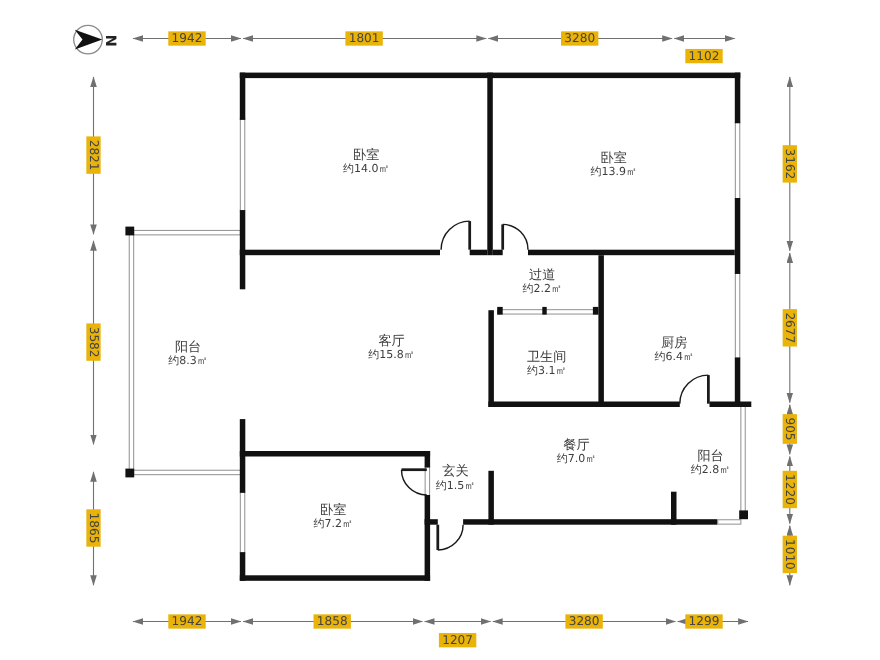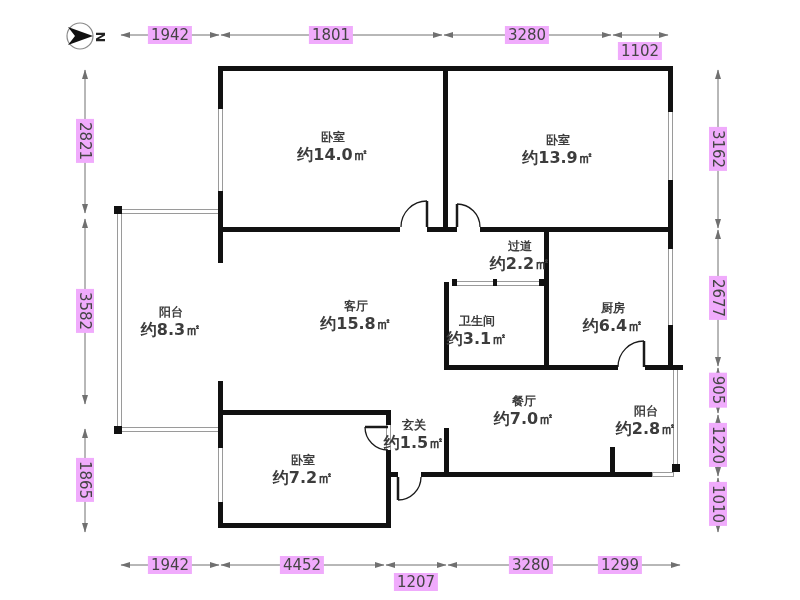--- a/index.html
+++ b/index.html
@@ -1,24 +1,24 @@
 <!DOCTYPE html>
 <html><head>
 <meta charset="utf-8">
 <style>
   html,body{margin:0;padding:0;background:#ffffff;}
   #plan{position:relative;width:800px;height:600px;background:#ffffff;overflow:hidden;
         font-family:"DejaVu Sans","Liberation Sans",sans-serif;}
   #plan svg{position:absolute;left:0;top:0;}
   .room-label{position:absolute;transform:translate(-50%,-50%);text-align:center;
-              color:#3c3c3c;line-height:1.25;white-space:nowrap;font-weight:bold;}
+              color:#3c3c3c;line-height:1.25;white-space:nowrap;}
   .room-name{font-size:12px;}
-  .room-area{font-size:16px;}
-  .dim-label{position:absolute;transform:translate(-50%,-50%);font-size:15px;color:#444444;
-             background:#f0abfc;padding:0 3px;white-space:nowrap;}
+  .room-area{font-size:10px;}
+  .dim-label{position:absolute;transform:translate(-50%,-50%);font-size:11px;color:#444444;
+             background:#eab308;padding:0 3px;white-space:nowrap;}
   .dim-label.v{writing-mode:vertical-rl;padding:3px 0;}
   .north-label{position:absolute;transform:translate(-50%,-50%) rotate(90deg);
                font-size:13px;color:#222;font-weight:bold;}
 </style>
 </head>
 <body>
 
 <div id="plan">
 
   <svg width="800" height="600" viewBox="0 0 800 600">
@@ -133,37 +133,37 @@
   <div class="north-label" style="left:100px;top:37px">N</div>
 
   <div class="room-label" style="left:333px;top:147px">
     <div class="room-name">卧室</div>
     <div class="room-area">约14.0㎡</div>
   </div>
   <div class="room-label" style="left:558px;top:150px">
     <div class="room-name">卧室</div>
     <div class="room-area">约13.9㎡</div>
   </div>
-  <div class="room-label" style="left:520px;top:256px">
+  <div class="room-label" style="left:493px;top:256px">
     <div class="room-name">过道</div>
     <div class="room-area">约2.2㎡</div>
   </div>
   <div class="room-label" style="left:613px;top:318px">
     <div class="room-name">厨房</div>
     <div class="room-area">约6.4㎡</div>
   </div>
   <div class="room-label" style="left:171px;top:322px">
     <div class="room-name">阳台</div>
     <div class="room-area">约8.3㎡</div>
   </div>
   <div class="room-label" style="left:356px;top:316px">
     <div class="room-name">客厅</div>
     <div class="room-area">约15.8㎡</div>
   </div>
-  <div class="room-label" style="left:477px;top:331px">
+  <div class="room-label" style="left:497px;top:331px">
     <div class="room-name">卫生间</div>
     <div class="room-area">约3.1㎡</div>
   </div>
   <div class="room-label" style="left:524px;top:411px">
     <div class="room-name">餐厅</div>
     <div class="room-area">约7.0㎡</div>
   </div>
   <div class="room-label" style="left:646px;top:421px">
     <div class="room-name">阳台</div>
     <div class="room-area">约2.8㎡</div>
@@ -176,24 +176,24 @@
     <div class="room-name">玄关</div>
     <div class="room-area">约1.5㎡</div>
   </div>
 
   <span class="dim-label" style="left:170px;top:35px">1942</span>
   <span class="dim-label" style="left:331px;top:35px">1801</span>
   <span class="dim-label" style="left:527px;top:35px">3280</span>
   <span class="dim-label" style="left:640px;top:51px">1102</span>
 
   <span class="dim-label" style="left:170px;top:565px">1942</span>
-  <span class="dim-label" style="left:302px;top:565px">4452</span>
+  <span class="dim-label" style="left:302px;top:565px">1858</span>
   <span class="dim-label" style="left:416px;top:582px">1207</span>
   <span class="dim-label" style="left:531px;top:565px">3280</span>
-  <span class="dim-label" style="left:620px;top:565px">1299</span>
+  <span class="dim-label" style="left:640px;top:565px">1299</span>
 
   <span class="dim-label v" style="left:85px;top:141px">2821</span>
   <span class="dim-label v" style="left:85px;top:311px">3582</span>
   <span class="dim-label v" style="left:85px;top:480px">1865</span>
 
   <span class="dim-label v" style="left:718px;top:149px">3162</span>
   <span class="dim-label v" style="left:718px;top:298px">2677</span>
   <span class="dim-label v" style="left:718px;top:390px">905</span>
   <span class="dim-label v" style="left:718px;top:445px">1220</span>
   <span class="dim-label v" style="left:718px;top:504px">1010</span>

